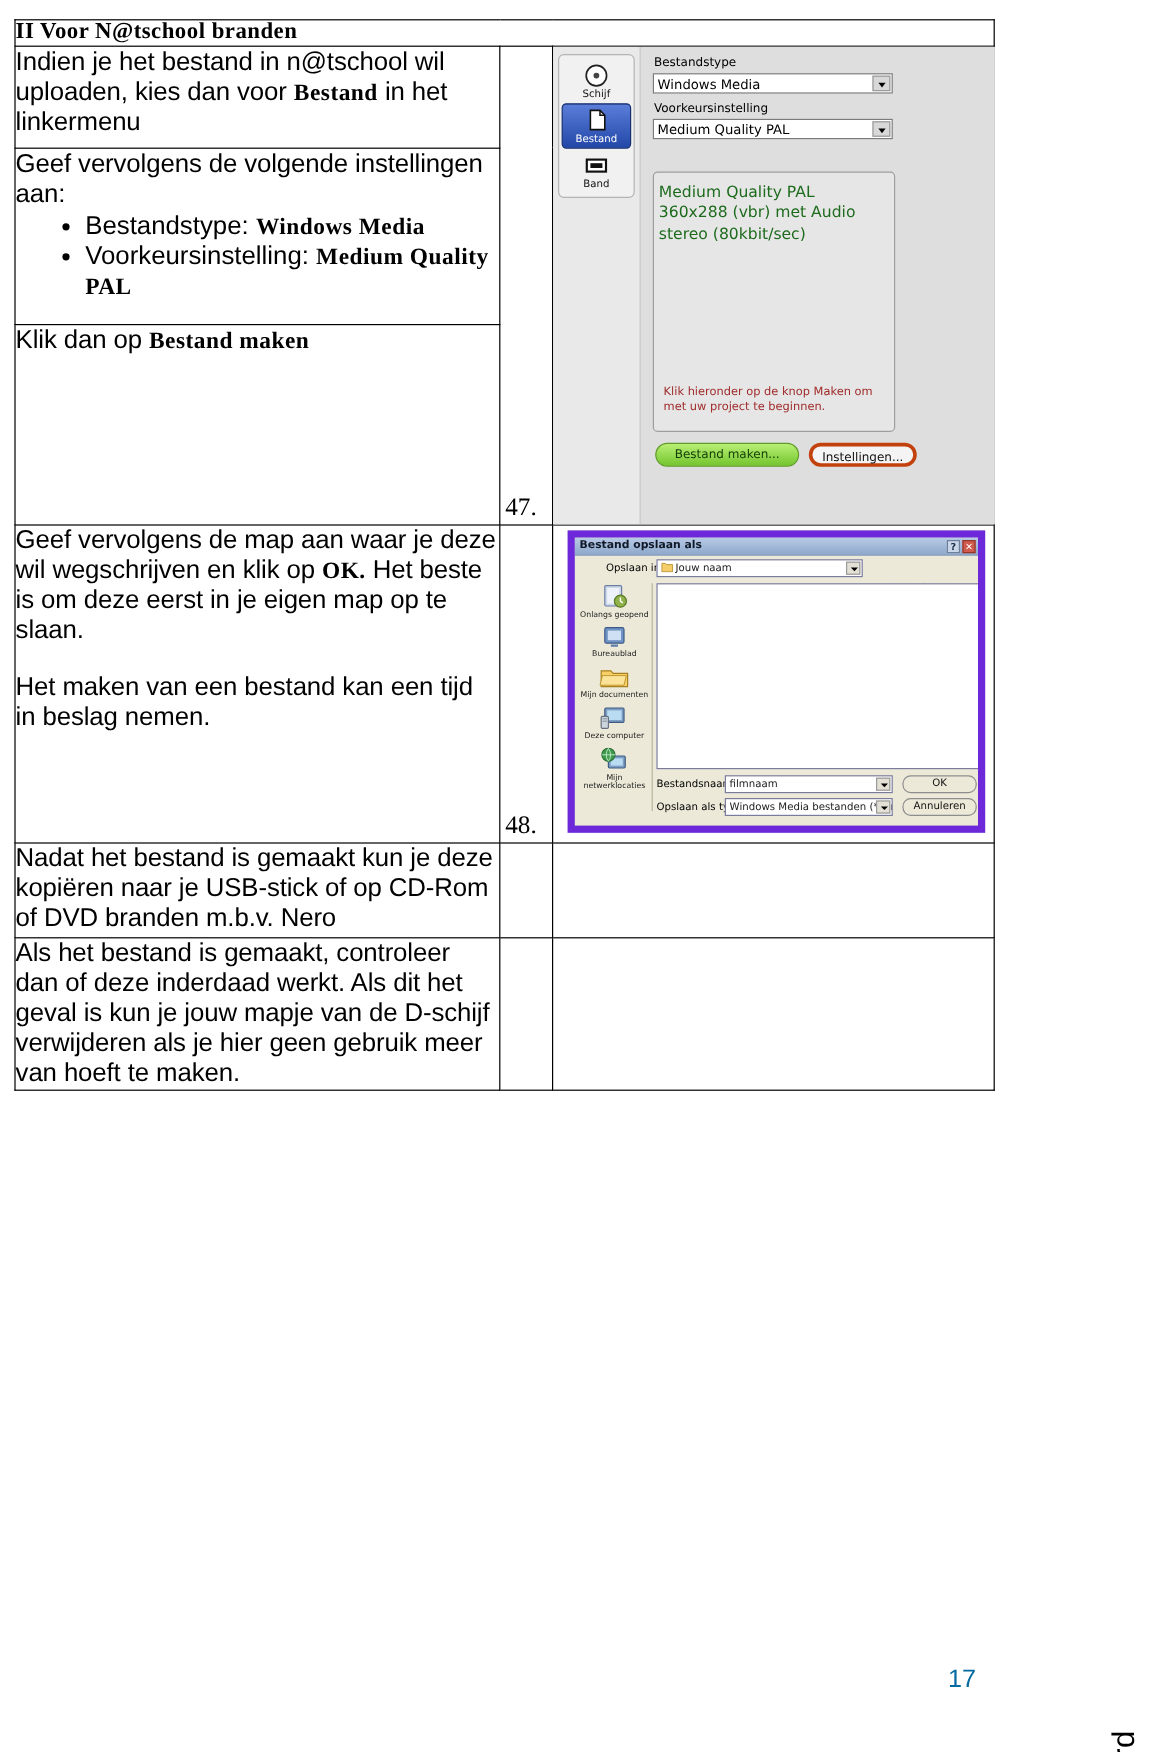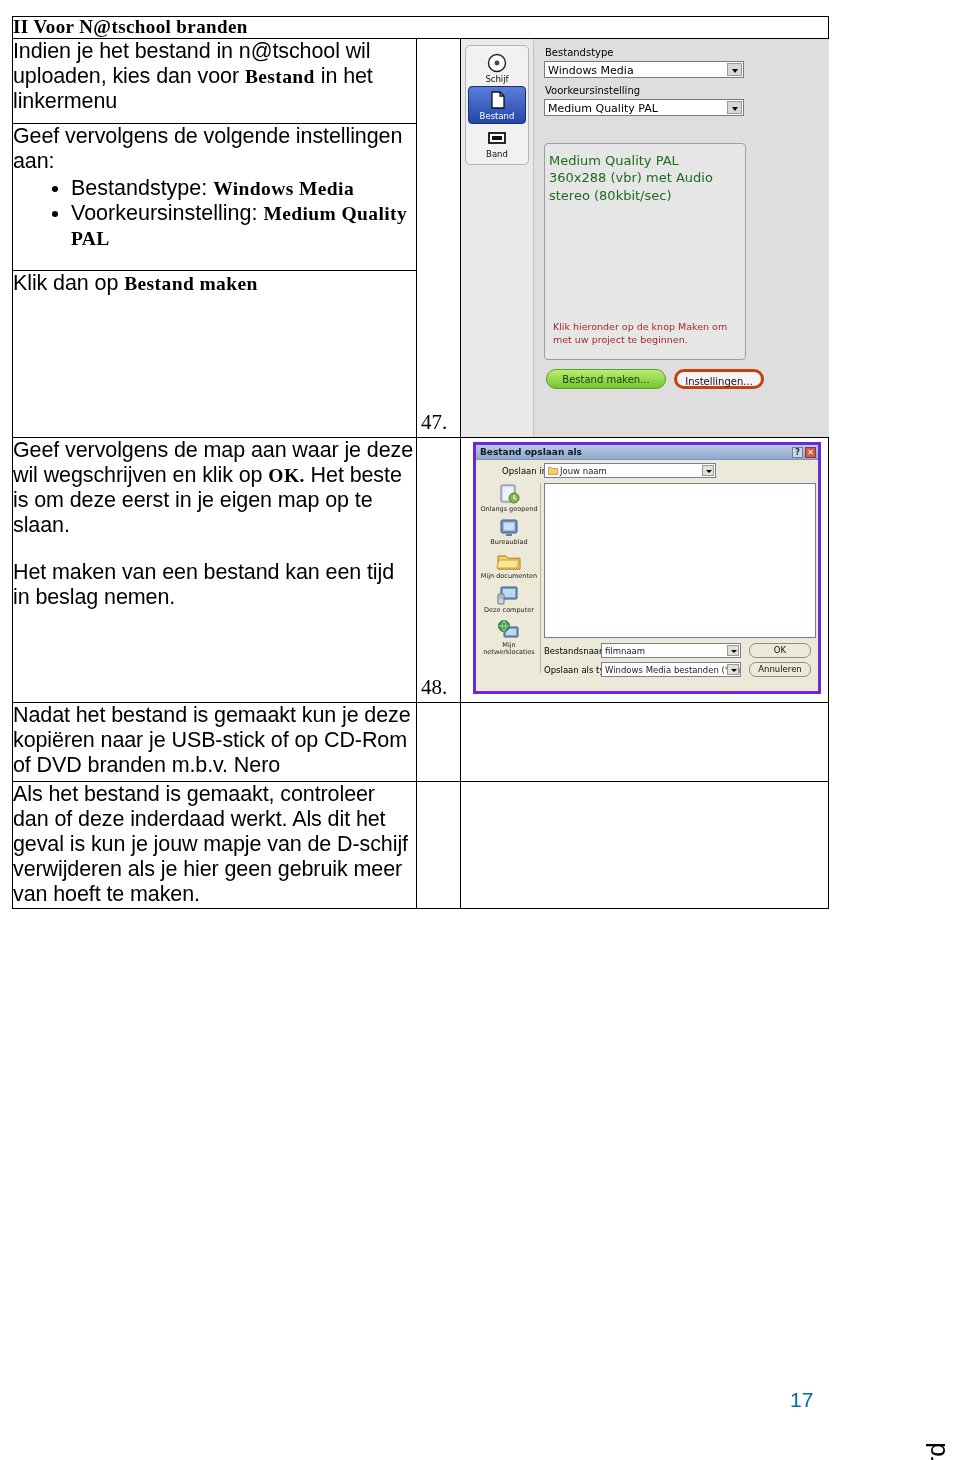--- a/index.html
+++ b/index.html
@@ -226,21 +226,21 @@
   }
 
   
   .shot2 {
     position: absolute;
     left: 12px;
     top: 4px;
     width: 348px;
     height: 252px;
     background: #ece9d8;
-    border: 3px solid #6d28d9;
+    border: 6px solid #6d28d9;
     font-family: "DejaVu Sans", sans-serif;
     overflow: hidden;
     box-sizing: border-box;
   }
   .s2-title {
     position: absolute;
     left: 0; top: 0;
     width: 100%; height: 15px;
     background: linear-gradient(180deg,#b8cbe6,#8fa9cc);
     border-bottom: 1px solid #7f93b3;

